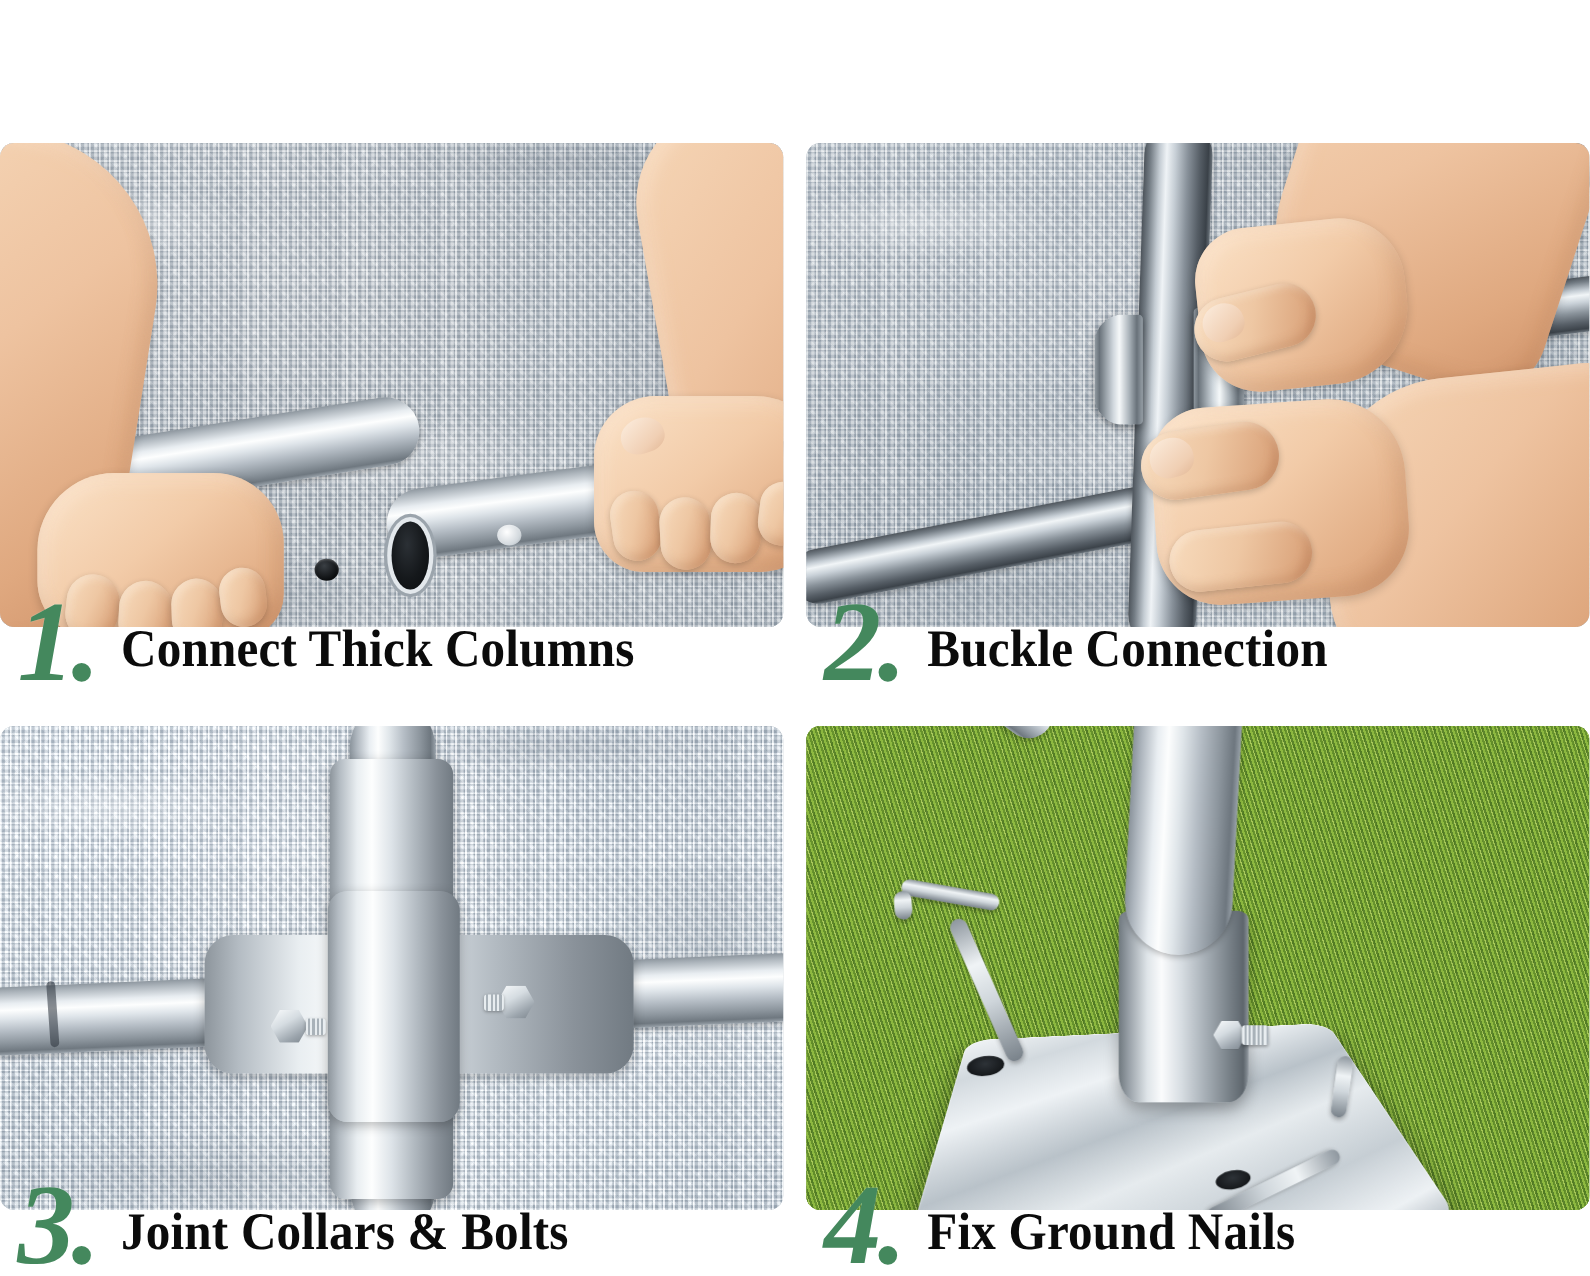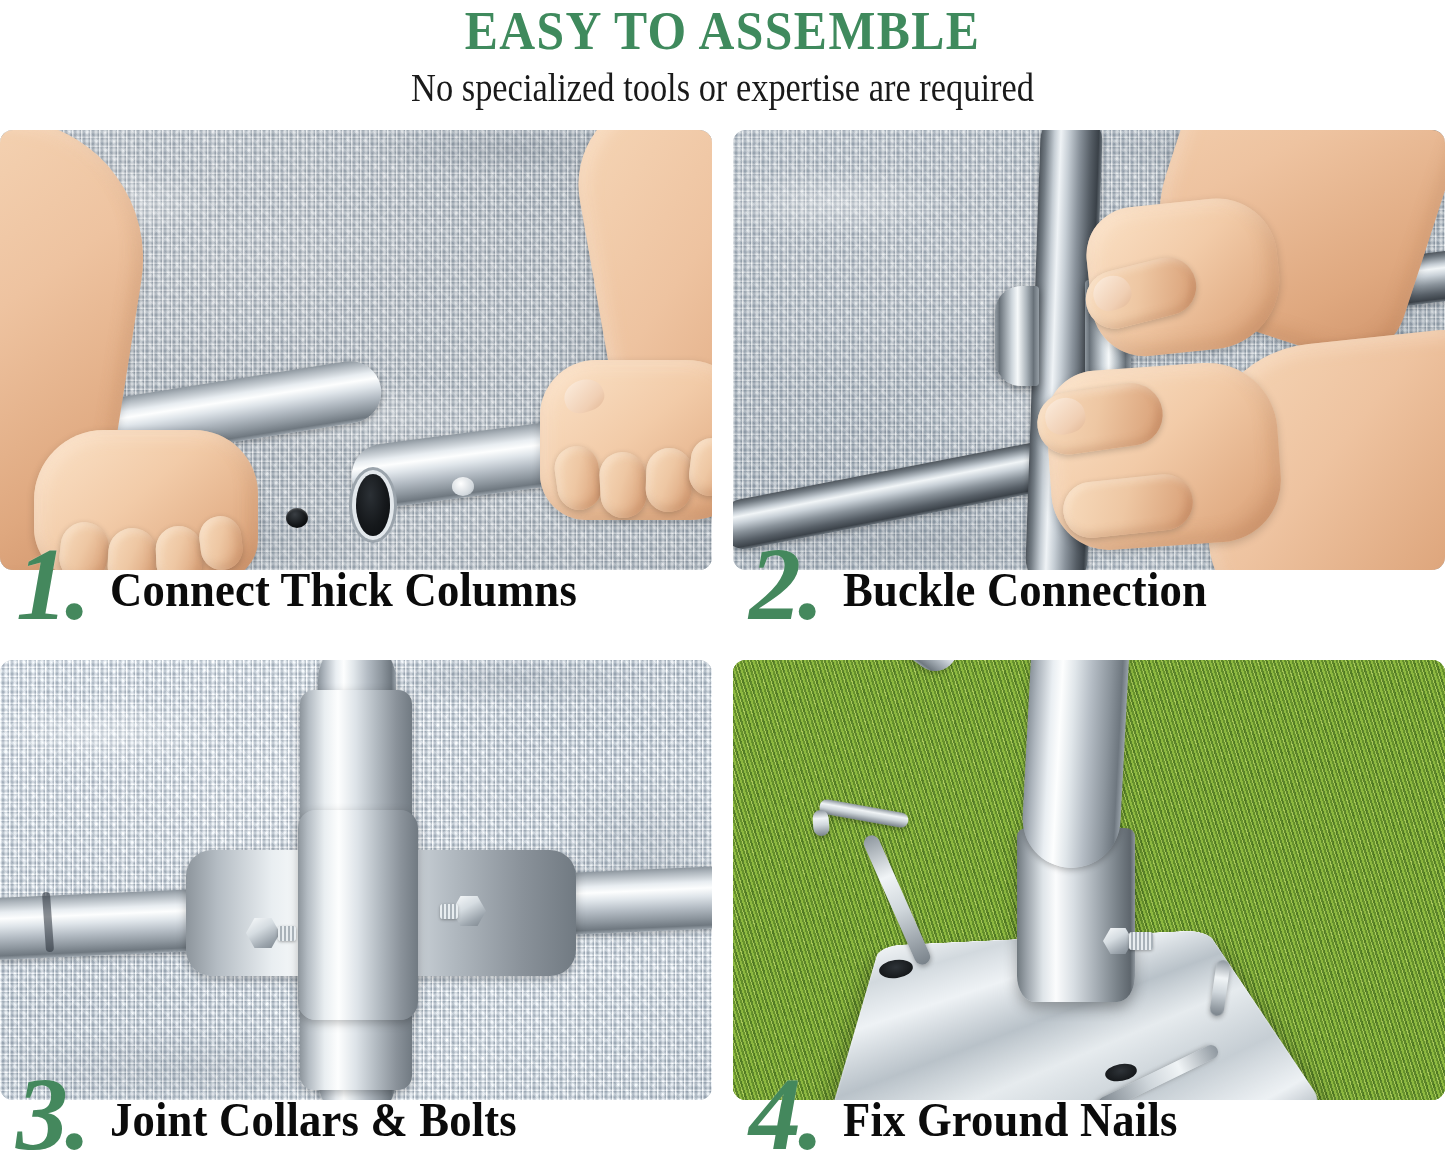--- a/index.html
+++ b/index.html
@@ -297,24 +297,20 @@
     margin-bottom: 12px;
     white-space: nowrap;
     letter-spacing: 0.2px;
   }
 </style>
 </head>
 <body>
 
 <div id="page">
 
-  <div class="header">
-    <div class="headline">EASY TO ASSEMBLE</div>
-    <div class="subhead">No specialized tools or expertise are required</div>
-  </div>
 
   <div class="grid">
 
     <div class="cell c1">
       <div class="photo">
         <div class="tarp"></div>
         <div class="wrinkles"></div>
 
         <div class="pipe" style="left:-34px; top:292px; width:420px; height:62px; transform:rotate(-9deg); transform-origin:left center;"></div>
         <div class="hole" style="left:286px; top:378px; width:22px; height:20px;"></div>

